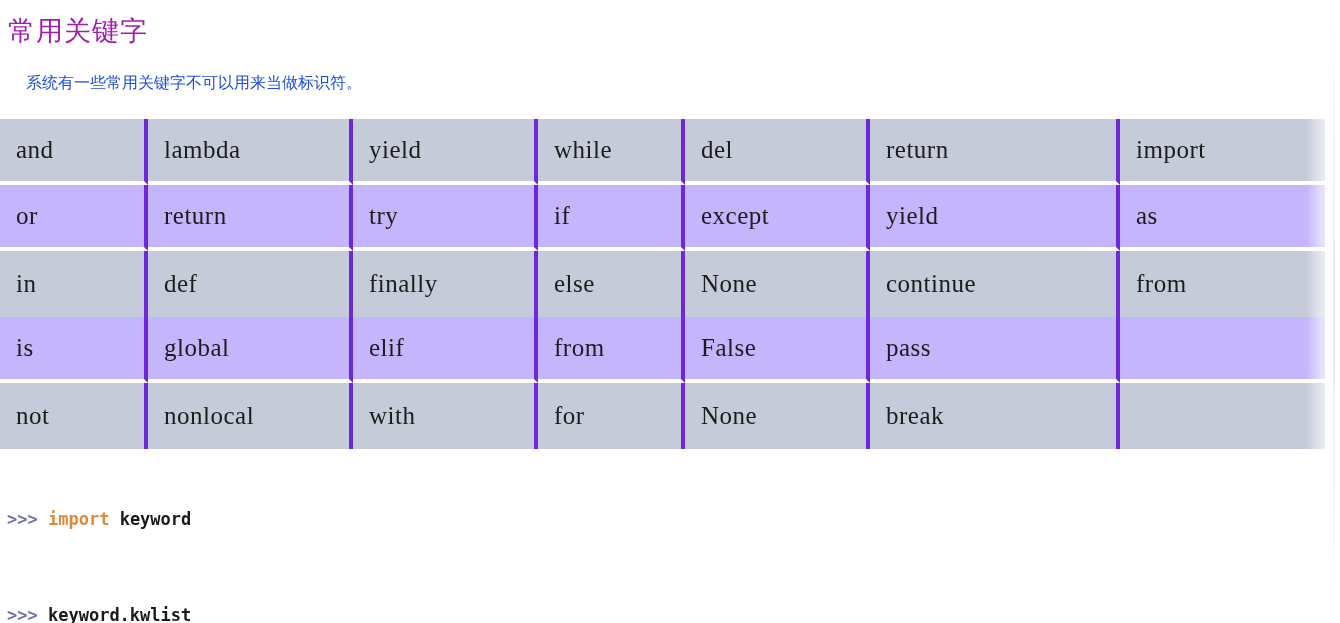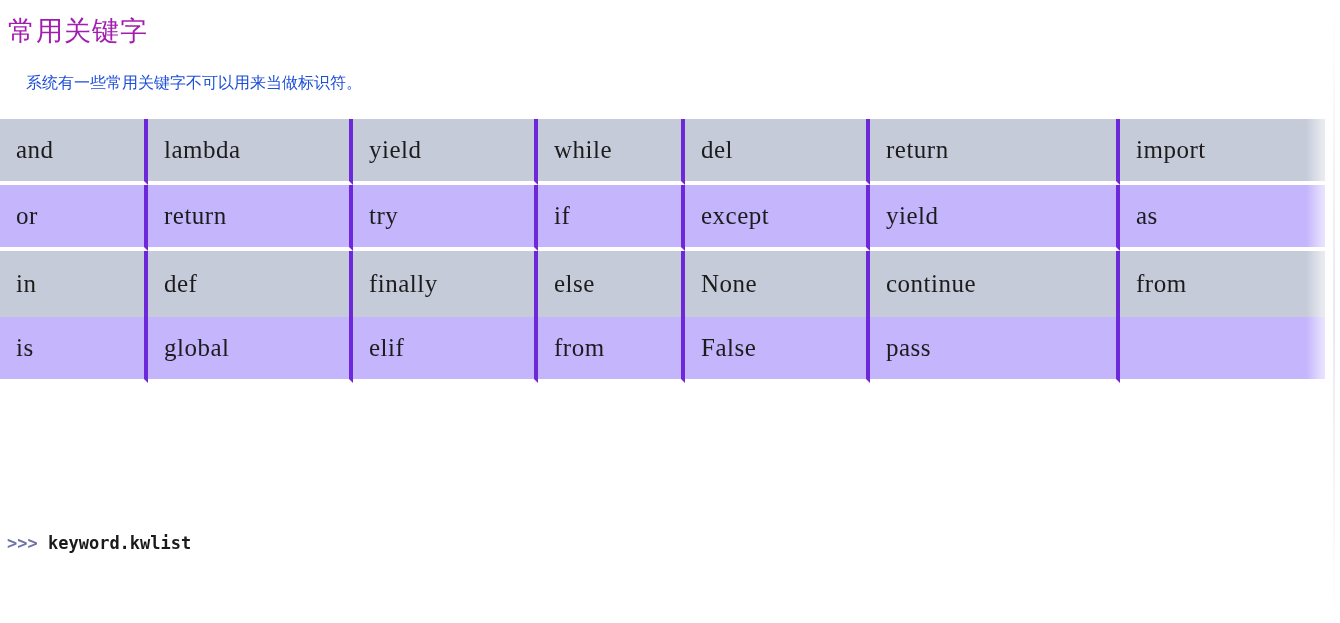--- a/index.html
+++ b/index.html
@@ -181,25 +181,35 @@
       <tr class="band-light gap-after">
         <td>is</td>
         <td>global</td>
         <td>elif</td>
         <td>from</td>
         <td>False</td>
         <td>pass</td>
         <td></td>
       </tr>
 
+      <tr class="band-dark no-gap-after">
+        <td>not</td>
+        <td>nonlocal</td>
+        <td>with</td>
+        <td>for</td>
+        <td>None</td>
+        <td>break</td>
+        <td></td>
+      </tr>
 
     </tbody>
   </table>
 
   <div class="console">
+    <div class="console-line"><span class="prompt">&gt;&gt;&gt;</span><span class="plain"> </span><span class="kw-import">import</span><span class="plain"> </span><span class="plain">keyword</span></div>
 
     <div class="console-line"><span class="prompt">&gt;&gt;&gt;</span><span class="plain"> </span><span class="plain">keyword.kwlist</span></div>
 
     
     
     
     
 
     
   </div>

